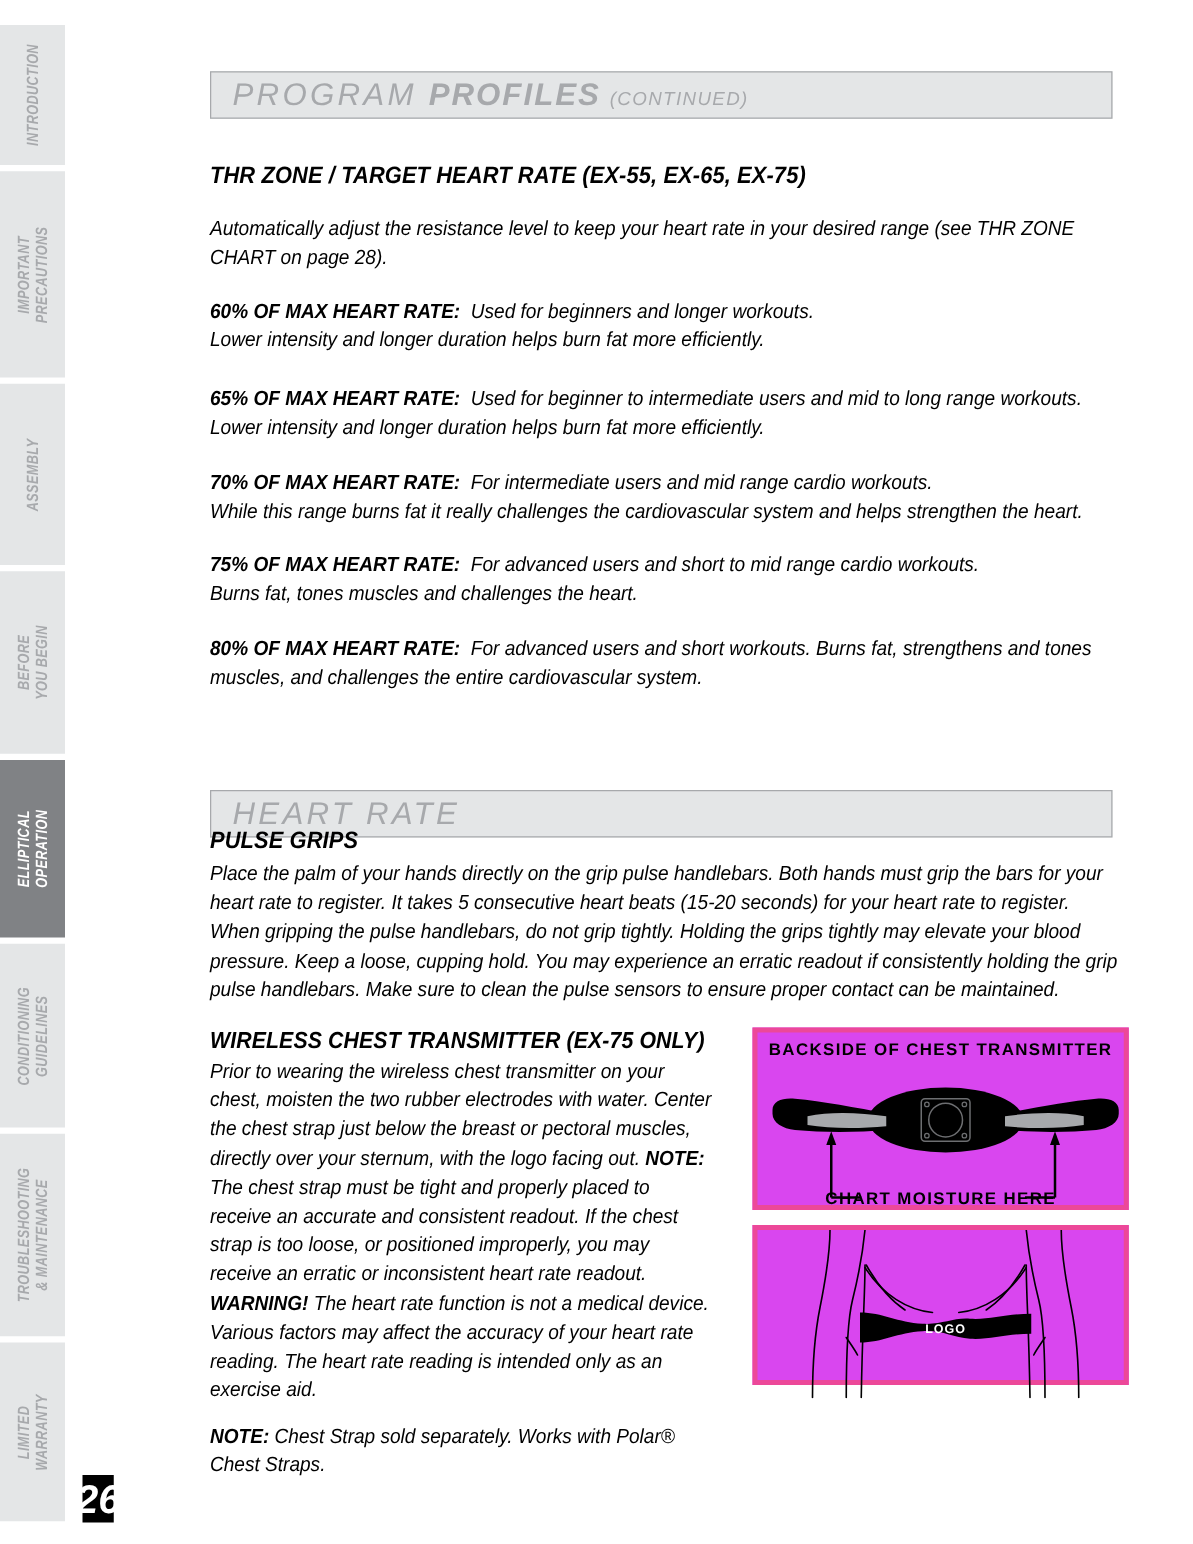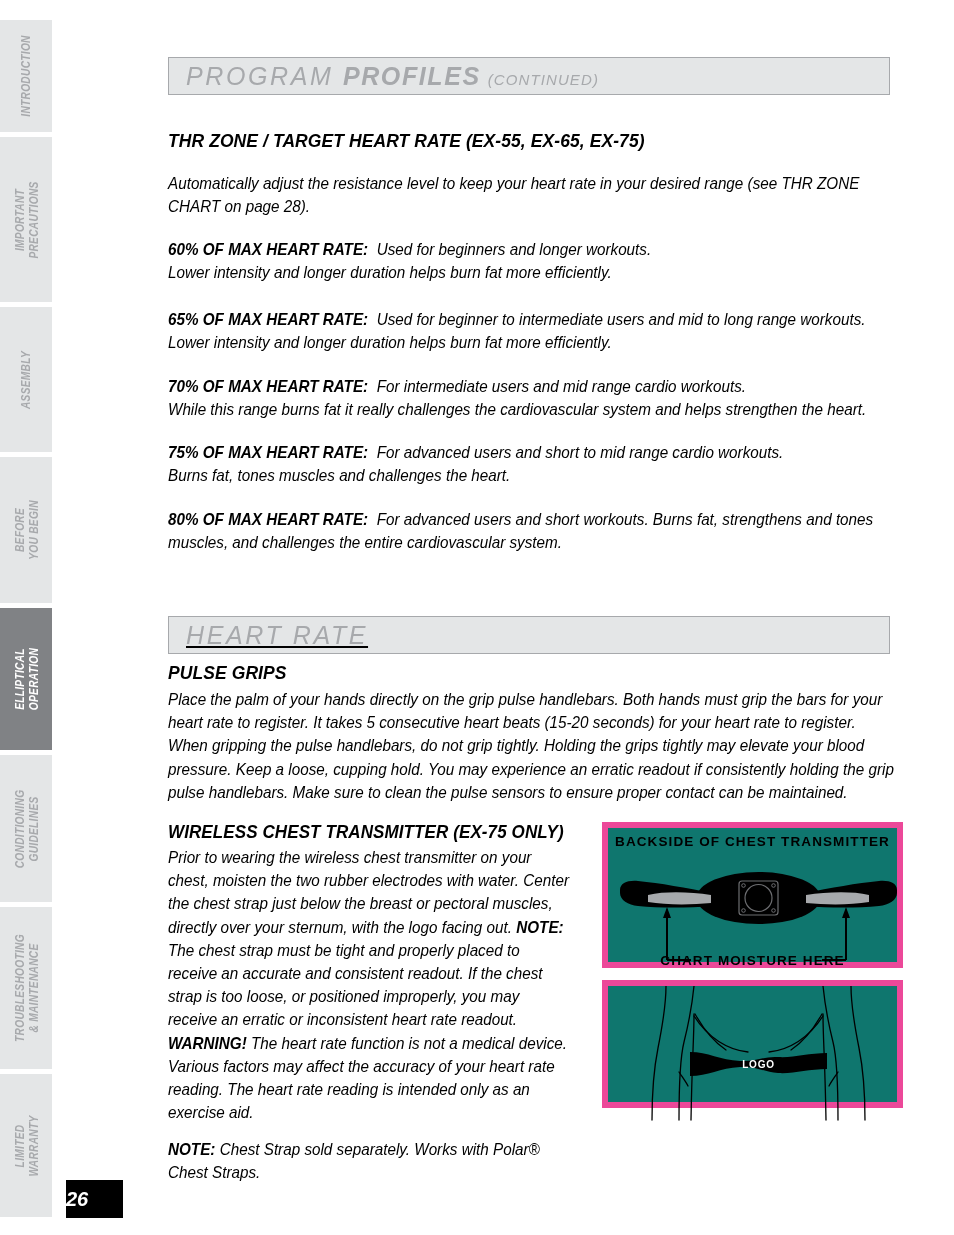--- a/index.html
+++ b/index.html
@@ -56,31 +56,31 @@
     display: block;
     transform: scaleX(0.78);
     transform-origin: center center;
   }
 
   
   #page-number {
     position: absolute;
     left: 66px;
     top: 1180px;
-    width: 57px;
+    width: 25px;
     height: 38px;
     background: #000000;
     color: #ffffff;
     font-family: "Liberation Sans Narrow", "Liberation Sans", sans-serif;
     font-style: italic;
     font-weight: bold;
-    font-size: 20px;
+    font-size: 32px;
     display: flex;
     align-items: center;
-    justify-content: flex-start;
+    justify-content: center;
   }
 
   
   #content {
     position: absolute;
     left: 168px;
     top: 0;
     width: 730px;
   }
 
@@ -143,22 +143,22 @@
   }
   .body-text b {
     font-weight: bold;
   }
   .w730 { width: 785px; }
   .w400 { width: 432px; }
 
   
   .fig-box {
     position: absolute;
-    border: 6px solid #ec4899;
-    background: #0f766e;
+    border: 4px solid #ec4899;
+    background: #d946ef;
     box-sizing: border-box;
   }
   .fig-caption {
     position: absolute;
     width: 100%;
     text-align: center;
     font-family: "Liberation Sans Narrow", "Liberation Sans", sans-serif;
     font-weight: bold;
     font-size: 13.5px;
     letter-spacing: 1.1px;
@@ -247,21 +247,21 @@
   <div class="body-text w730" style="top:238px;"><b>60% OF MAX HEART RATE:</b>&nbsp; <span>Used for beginners and longer workouts.</span><br><span>Lower intensity and longer duration helps burn fat more efficiently.</span></div>
 
   <div class="body-text w730" style="top:308px;"><b>65% OF MAX HEART RATE:</b>&nbsp; <span>Used for beginner to intermediate users and mid to long range workouts.</span><br><span>Lower intensity and longer duration helps burn fat more efficiently.</span></div>
 
   <div class="body-text w730" style="top:375px;"><b>70% OF MAX HEART RATE:</b>&nbsp; <span>For intermediate users and mid range cardio workouts.</span><br><span>While this range burns fat it really challenges the cardiovascular system and helps strengthen the heart.</span></div>
 
   <div class="body-text w730" style="top:441px;"><b>75% OF MAX HEART RATE:</b>&nbsp; <span>For advanced users and short to mid range cardio workouts.</span><br><span>Burns fat, tones muscles and challenges the heart.</span></div>
 
   <div class="body-text w730" style="top:508px;"><b>80% OF MAX HEART RATE:</b>&nbsp; <span>For advanced users and short workouts.  Burns fat, strengthens and tones</span><br><span>muscles, and challenges the entire cardiovascular system.</span></div>
 
-  <div class="section-bar" style="top:616px;text-decoration:underline;">
+  <div class="section-bar" style="top:632px;">
     <div class="section-bar-text">HEART RATE</div>
   </div>
 
   <div class="h2" style="top:662px;">PULSE GRIPS</div>
   <div class="body-text w730" style="top:688px;">Place the palm of your hands directly on the grip pulse handlebars. Both hands must grip the bars for your heart rate to register. It takes 5 consecutive heart beats (15-20 seconds) for your heart rate to register. When gripping the pulse handlebars, do not grip tightly. Holding the grips tightly may elevate your blood pressure. Keep a loose, cupping hold. You may experience an erratic readout if consistently holding the grip pulse handlebars. Make sure to clean the pulse sensors to ensure proper contact can be maintained.</div>
 
   <div class="h2" style="top:821px;font-size:18.5px;">WIRELESS CHEST TRANSMITTER (EX-75 ONLY)</div>
 
   <div class="body-text w400" style="top:846px;"><span>Prior to wearing the wireless chest transmitter on your chest, moisten the two rubber electrodes with water. Center the chest strap just below the breast or pectoral muscles, directly over your sternum, with the logo facing out. </span><b>NOTE:</b><span> The chest strap must be tight and properly placed to receive an accurate and consistent readout. If the chest strap is too loose, or positioned improperly, you may receive an erratic or inconsistent heart rate readout. </span><b>WARNING!</b><span> The heart rate function is not a medical device. Various factors may affect the accuracy of your heart rate reading. The heart rate reading is intended only as an exercise aid.</span></div>
 

